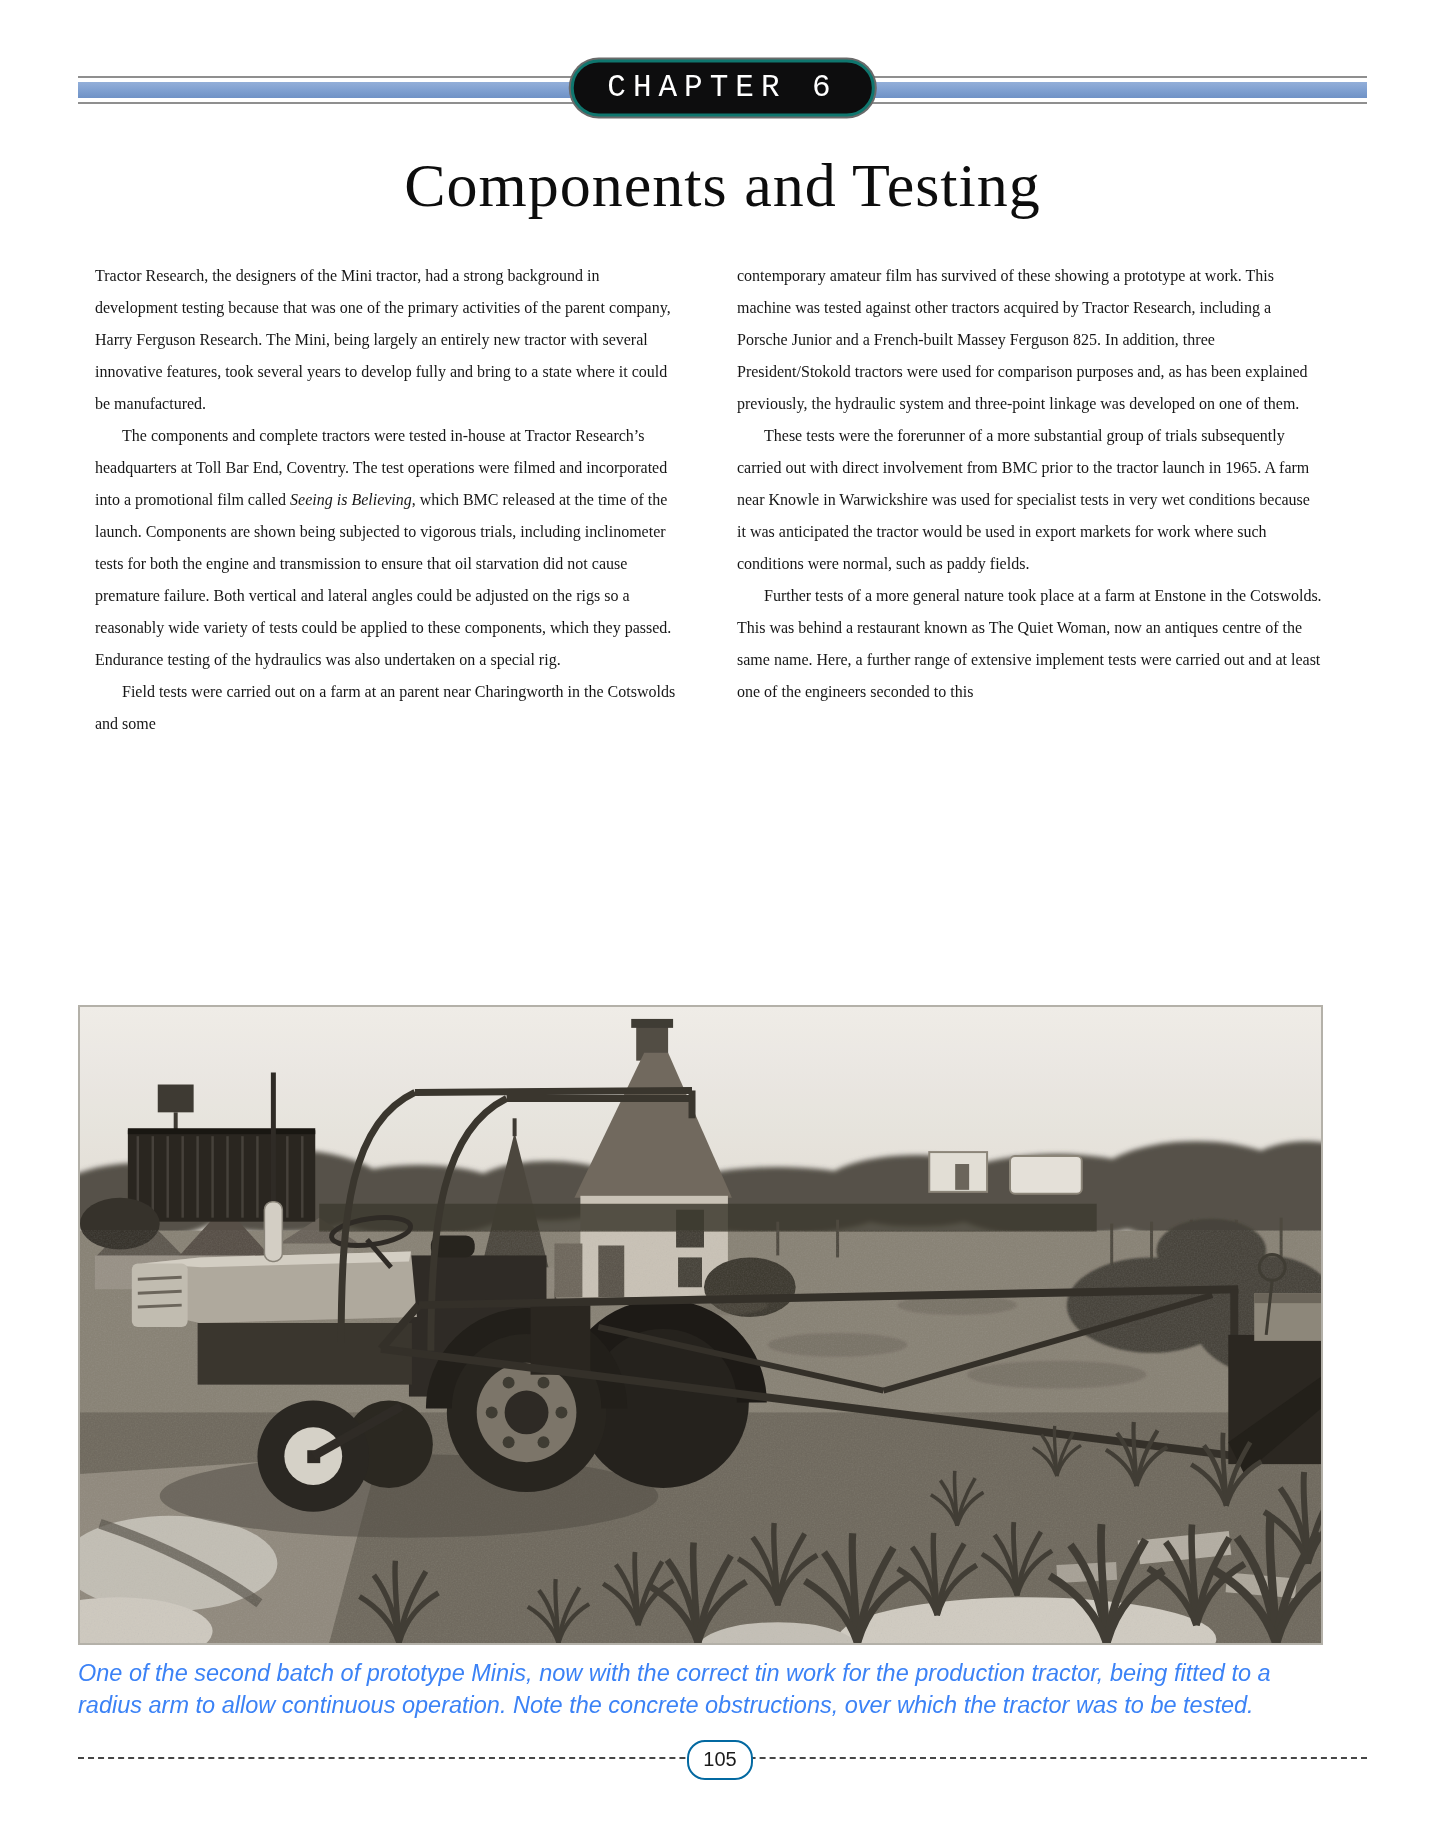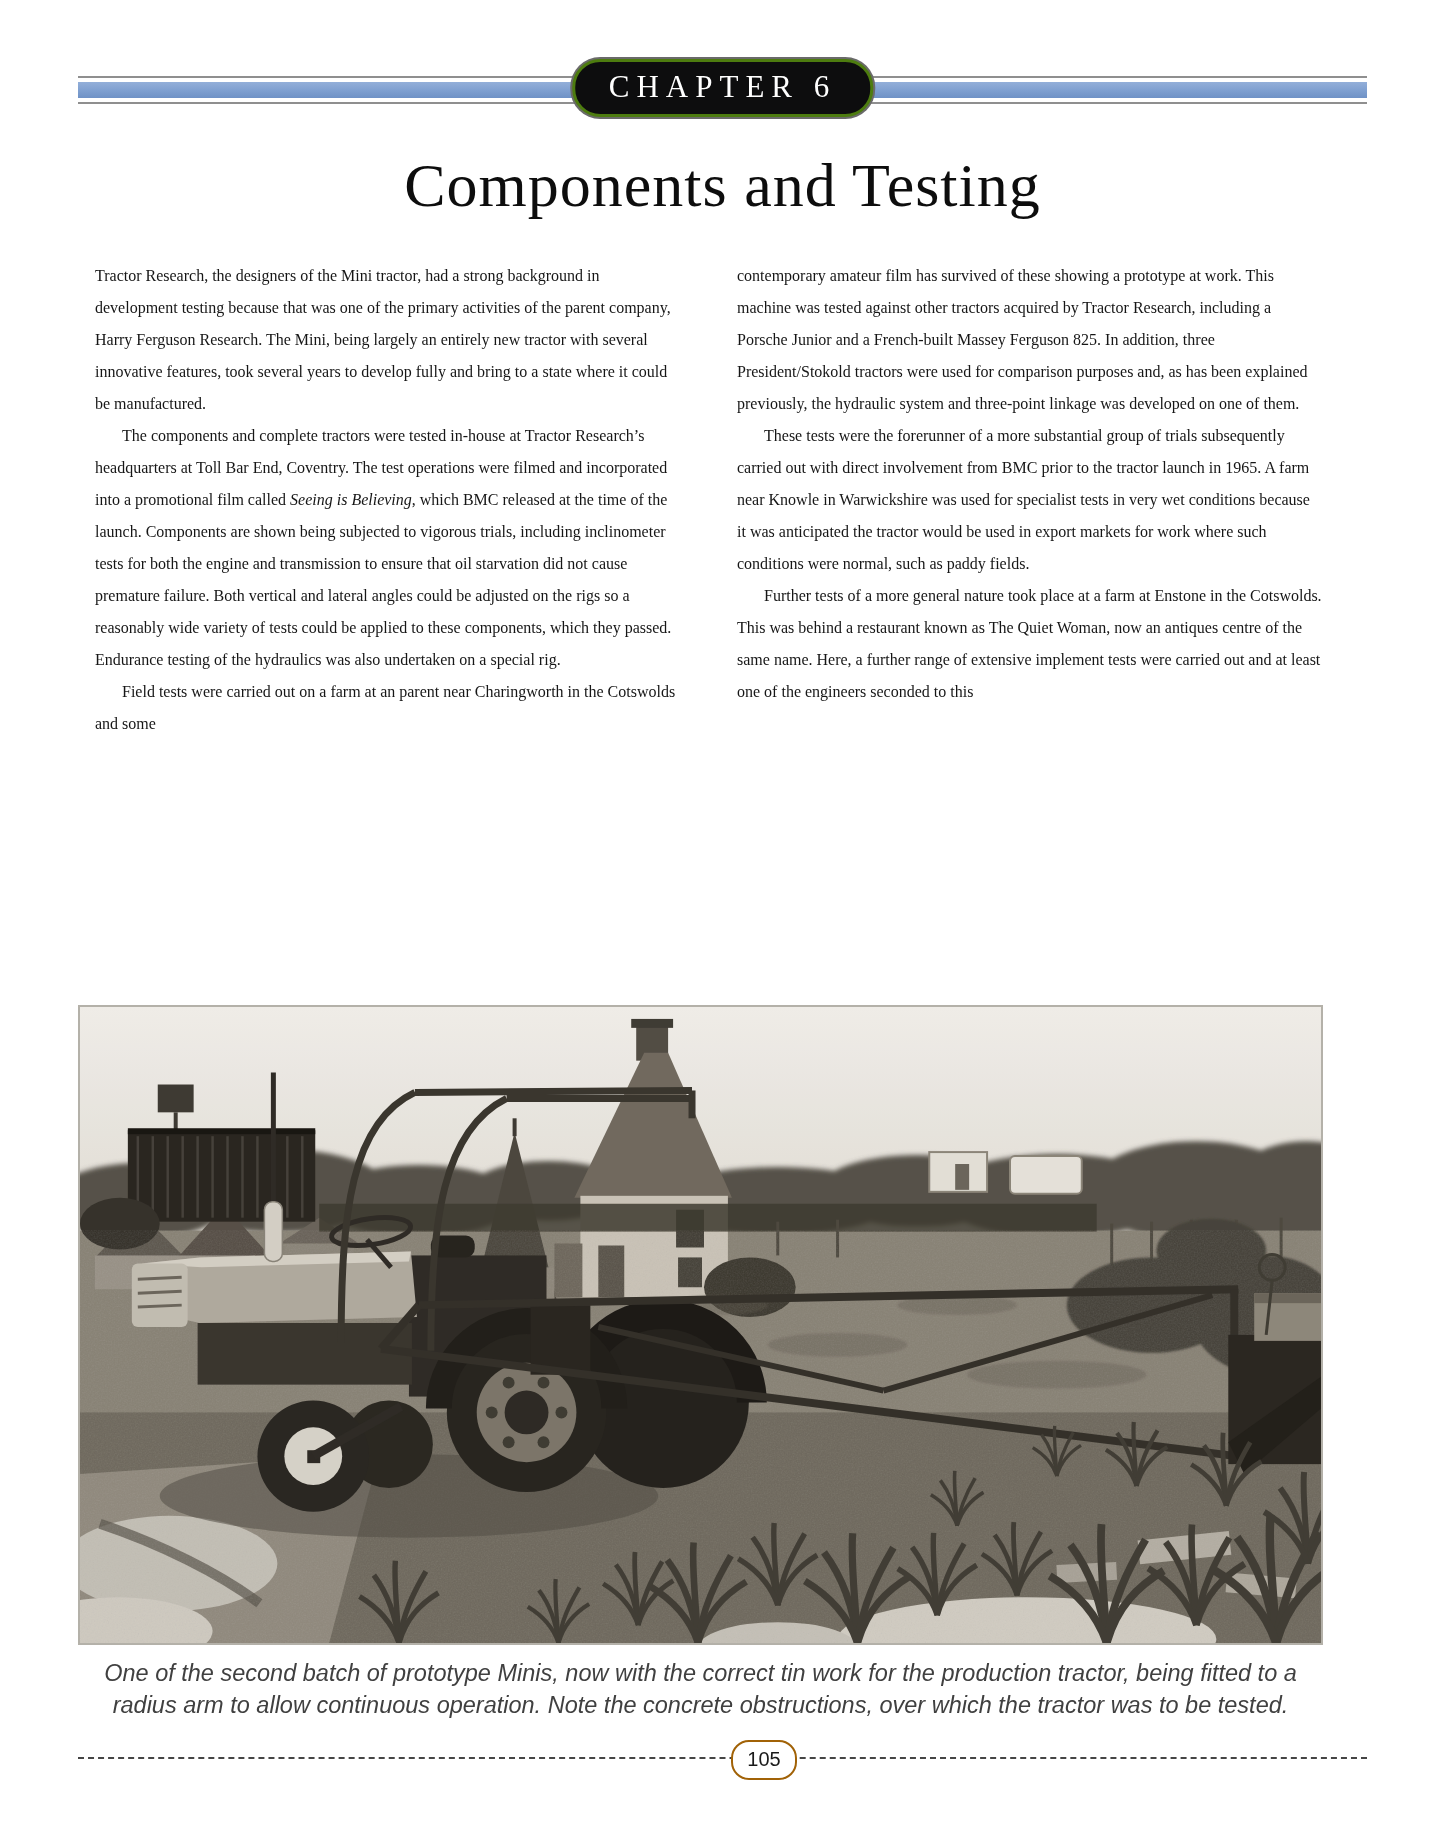--- a/index.html
+++ b/index.html
@@ -14,23 +14,23 @@
     position:absolute; left:0; right:0; top:14px; height:24px;
     border-top:2px solid #8f8f8f; border-bottom:2px solid #8f8f8f; background:#ffffff;
   }
   .band::after {
     content:""; position:absolute; left:0; right:0; top:4px; bottom:4px;
     background:linear-gradient(to bottom,#93afd9 0%,#7e9fd0 55%,#6f92c6 100%);
   }
   .chapter-pill {
     position:absolute; left:50%; top:50%; transform:translate(-50%,-50%);
     background:#0d0d0e; color:#ffffff; padding:7px 34px 9px 34px;
-    border-radius:28px; border:3px solid #4d7c0f; box-shadow:0 0 0 2px #6a6a6a;
+    border-radius:28px; border:3px solid #0f766e; box-shadow:0 0 0 2px #6a6a6a;
     font-size:31px; letter-spacing:7px; white-space:nowrap;
-    font-family:Liberation Serif, serif;
+    font-family:Liberation Mono, monospace;
   }
 
   
   .page-title {
     position:absolute; top:150px; left:78px; width:1289px; margin:0;
     text-align:center; font-size:62px; font-weight:normal; color:#0d0d0d;
     letter-spacing:1px; font-family:"Liberation Serif", serif;
   }
 
   
@@ -45,31 +45,31 @@
   
   .photo-figure { position:absolute; top:1005px; left:78px; width:1245px; margin:0; }
   .photo {
     width:1245px; height:640px; box-sizing:border-box;
     border:2px solid #b4b1a9; background:#e8e5de;
   }
   .photo svg { display:block; }
   .photo-caption {
     margin-top:12px; width:1245px;
     font-family:"Liberation Sans", sans-serif; font-style:italic;
-    font-size:23.5px; line-height:32px; color:#404040;text-align:center;
+    font-size:23.5px; line-height:32px; color:#3b82f6;
   }
 
   
   .footer-rule {
     position:absolute; top:1757px; left:78px; width:1289px; height:0;
     border-top:2px dashed #454545;
   }
   .page-number {
-    position:absolute; top:1740px; left:731px; width:62px; height:36px;
-    background:#ffffff; border:2px solid #a16207; border-radius:18px;
+    position:absolute; top:1740px; left:687px; width:62px; height:36px;
+    background:#ffffff; border:2px solid #0369a1; border-radius:18px;
     text-align:center; line-height:34px; font-size:20px;
     font-family:"Liberation Sans", sans-serif; color:#1a1a1a;
   }
 </style>
 </head>
 <body>
 
 <div class="page">
 
   <header class="chapter-header">

